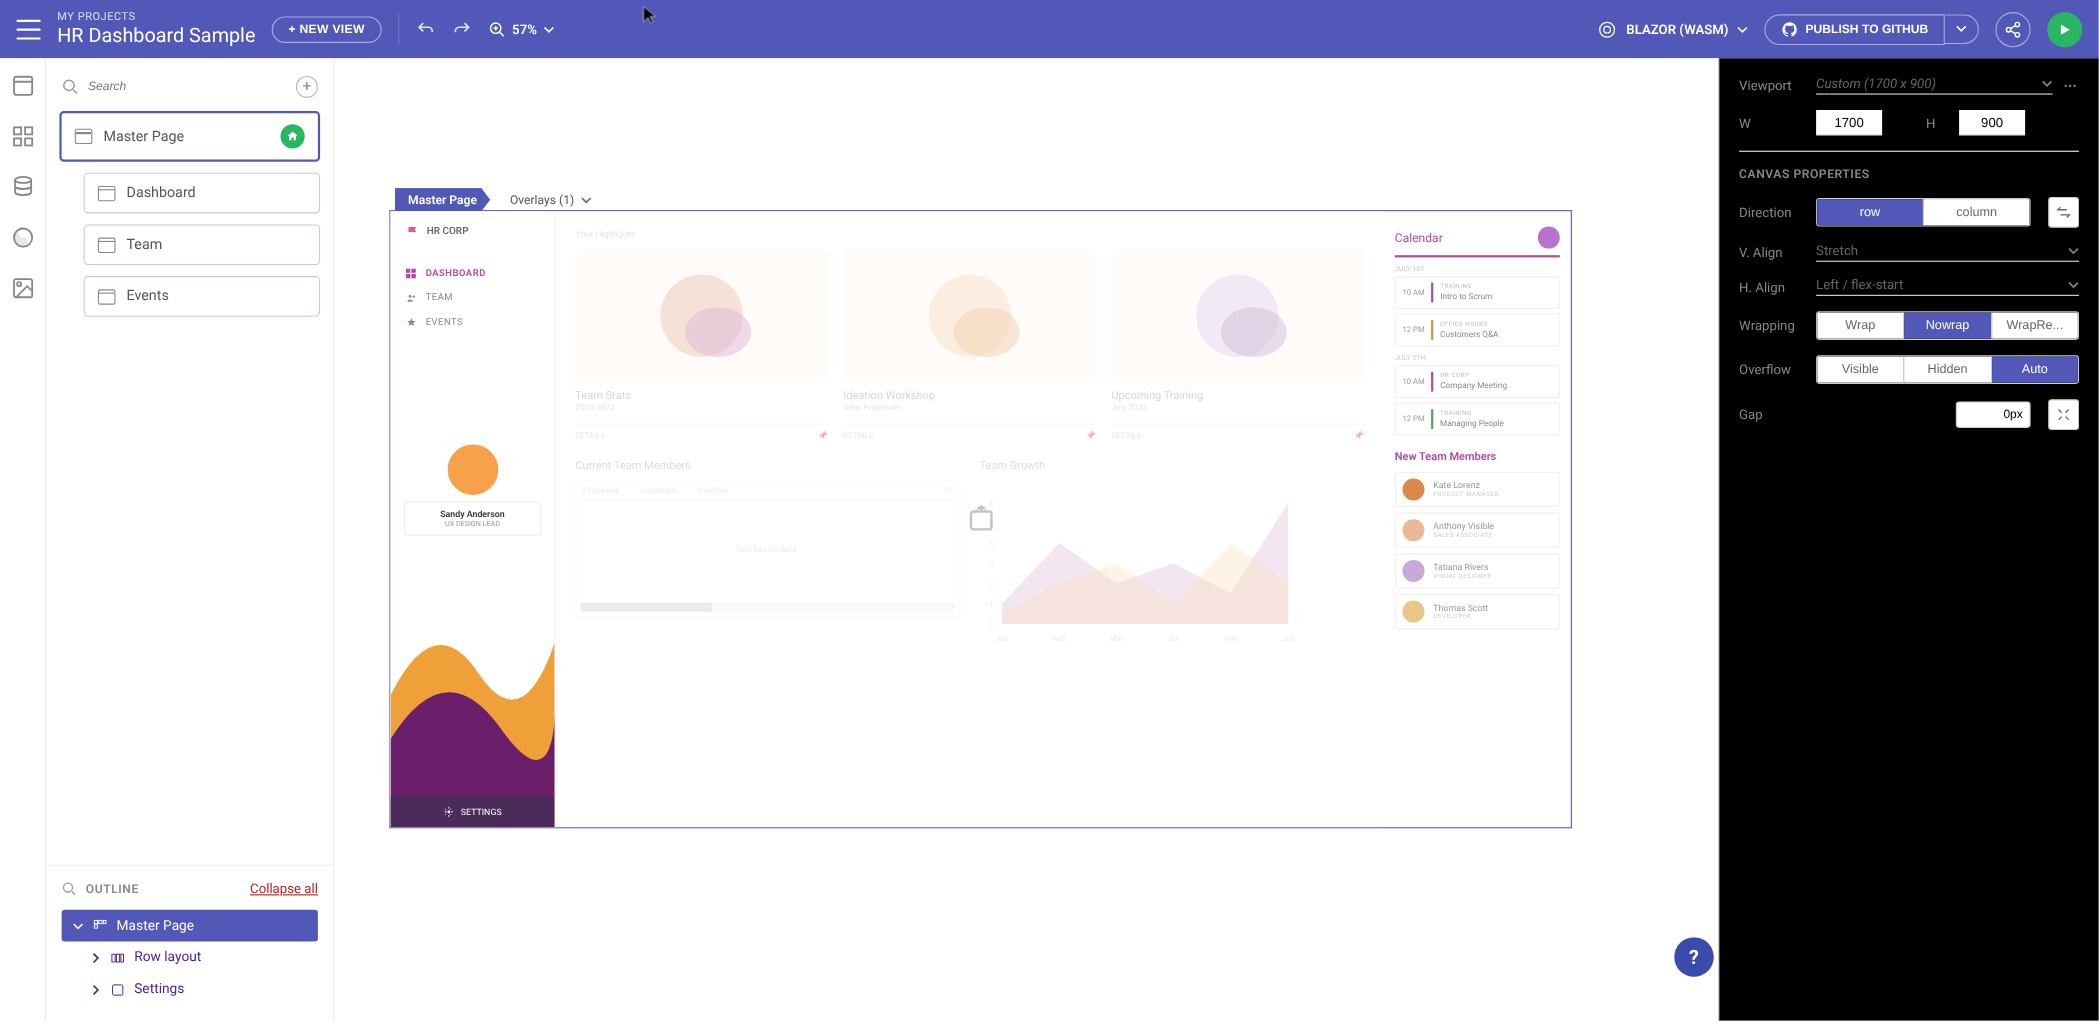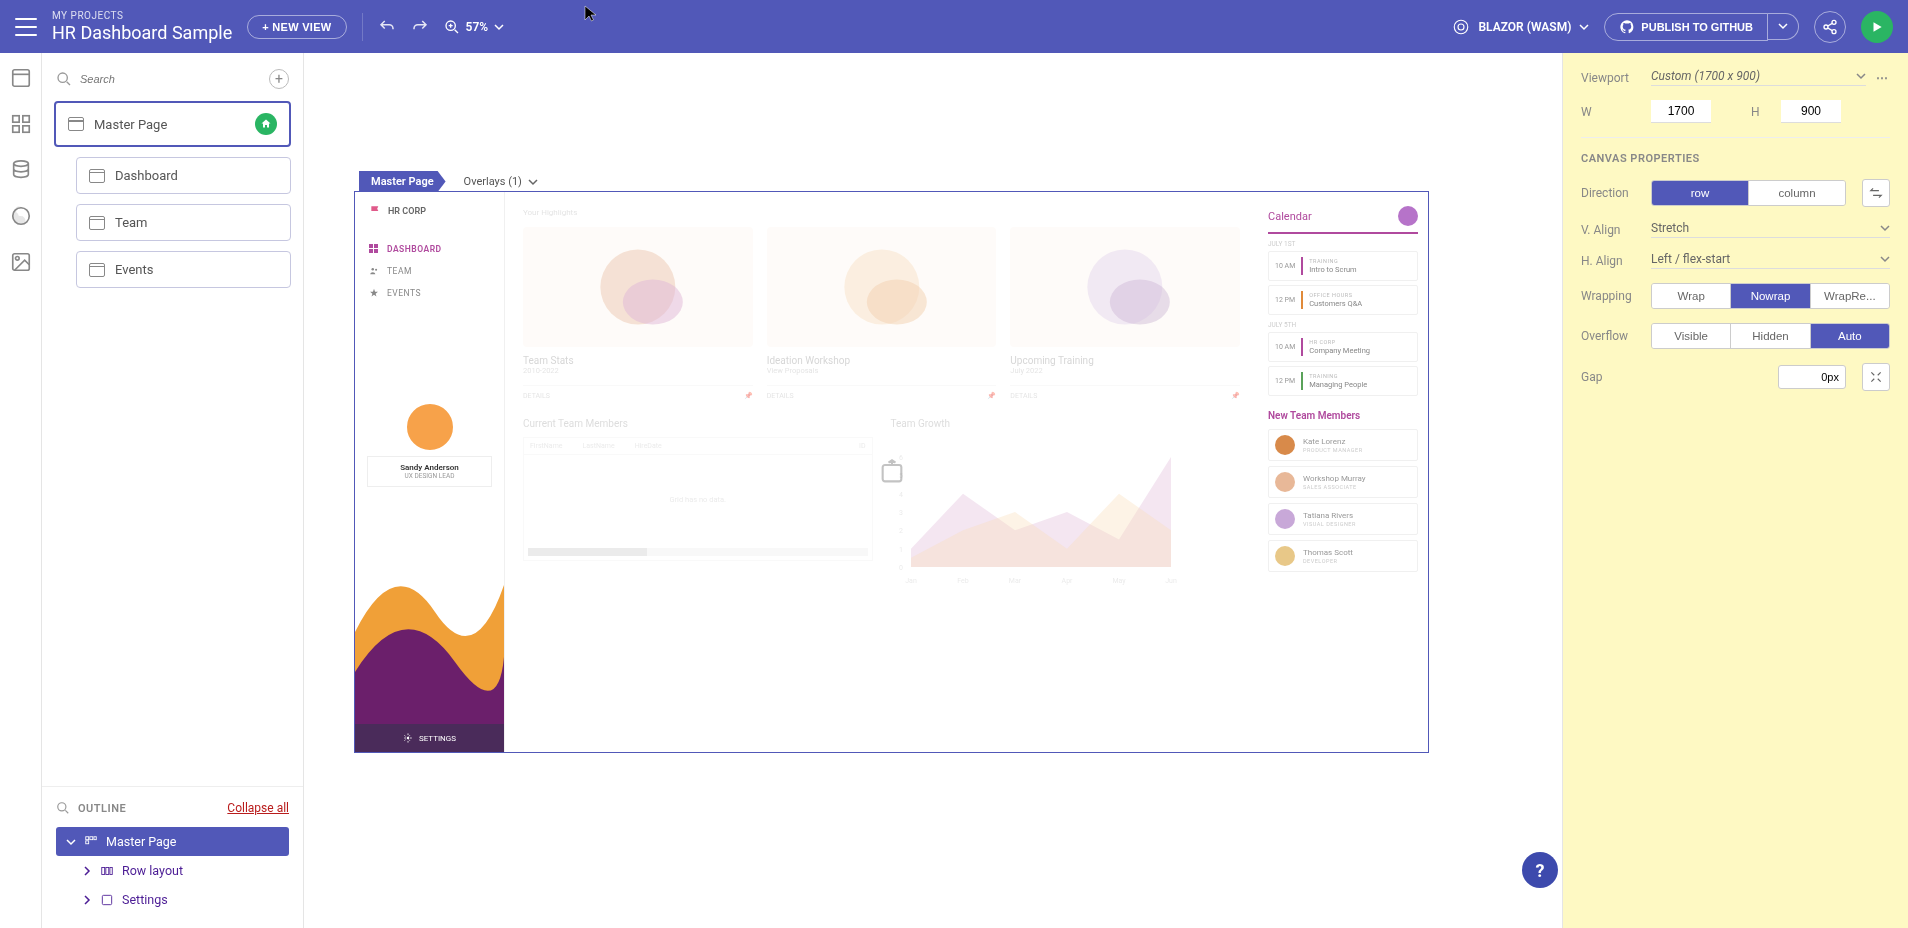--- a/index.html
+++ b/index.html
@@ -99,21 +99,21 @@
   .mock-event .ev-cat { font-size:5.5px; letter-spacing:0.5px; color:#bbb; }
   .mock-event .ev-title { font-size:7.5px; color:#888; }
   .mock-members-title { font-size:10px; color:#b04a9e; font-weight:600; margin:14px 0 8px; }
   .mock-member { display:flex; align-items:center; gap:8px; border:1px solid #f0f0f0; padding:5px 6px; margin-bottom:5px; border-radius:2px; }
   .mock-member .av { width:20px; height:20px; border-radius:50%; }
   .mock-member .mb { line-height:1.2; }
   .mock-member .mn { font-size:8px; color:#999; }
   .mock-member .mr { font-size:5.5px; color:#ccc; letter-spacing:0.5px; }
   
   
-  .props-panel { width:346px; background:#fef9c3; border-left:1px solid #e5e5e5; padding:16px 18px; }
+  .props-panel { width:346px; background:#000000; border-left:1px solid #e5e5e5; padding:16px 18px; }
   .prop-row { display:flex; align-items:center; gap:10px; margin-bottom:14px; font-size:12px; color:#666; }
   .prop-label { width:60px; color:#888; }
   .prop-sel-row { flex:1; display:flex; align-items:center; border-bottom:1px solid #ddd; padding-bottom:2px; }
   .prop-inp { width:60px; border:none; border-bottom:1px solid #ddd; text-align:center; padding:4px; outline:none; font-size:12px; }
   .dots { cursor:pointer; color:#888; letter-spacing:2px; font-weight:bold; }
   .section-title { font-size:11px; font-weight:600; letter-spacing:0.5px; color:#888; margin:12px 0 14px; }
   .btn-group { display:flex; flex:1; border:1px solid #ccc; border-radius:3px; overflow:hidden; }
   .btn-group button { flex:1; border:none; background:#fff; padding:6px 8px; font-size:11.5px; color:#666; cursor:pointer; border-right:1px solid #ccc; }
   .btn-group button:last-child { border-right:none; }
   .btn-group button.active { background:#5158B8; color:#fff; }
@@ -496,21 +496,21 @@
               <div class="mock-member">
     <span class="av" style="background:#d88a4a"></span>
     <span class="mb">
                   <div class="mn">Kate Lorenz</div>
                   <div class="mr">PRODUCT MANAGER</div>
                 </span>
               </div>
               <div class="mock-member">
     <span class="av" style="background:#e8b898"></span>
     <span class="mb">
-                  <div class="mn">Workshop Murray</div>
+                  <div class="mn">Anthony Visible</div>
                   <div class="mr">SALES ASSOCIATE</div>
                 </span>
               </div>
               <div class="mock-member">
     <span class="av" style="background:#c8a8d8"></span>
     <span class="mb">
                   <div class="mn">Tatiana Rivers</div>
                   <div class="mr">VISUAL DESIGNER</div>
                 </span>
               </div>

